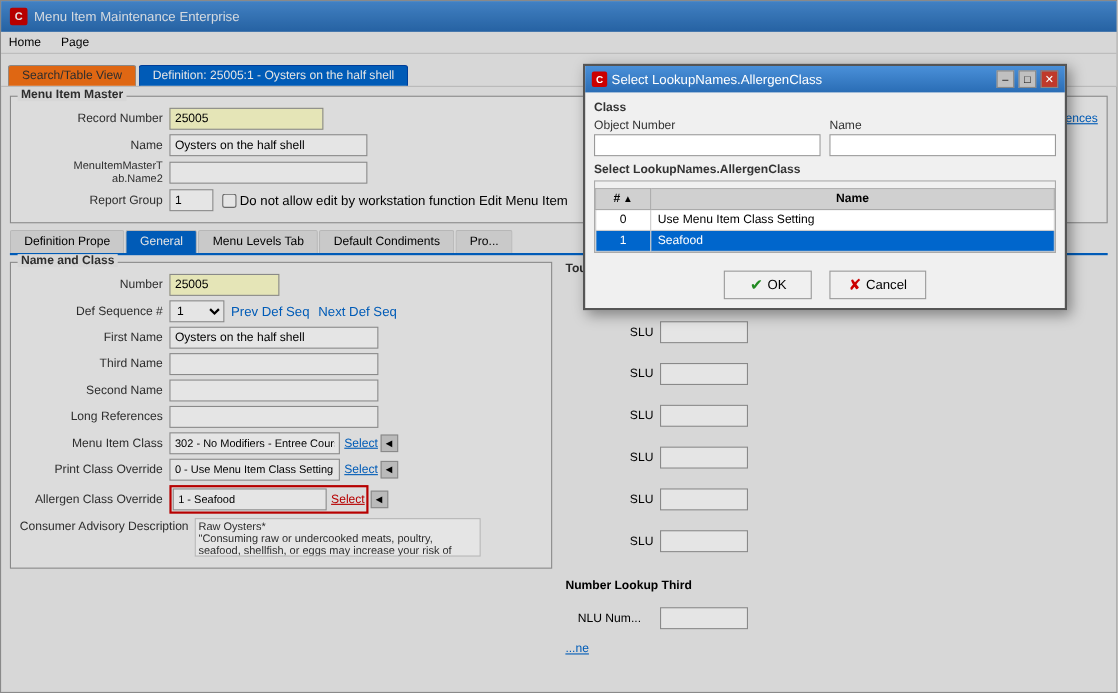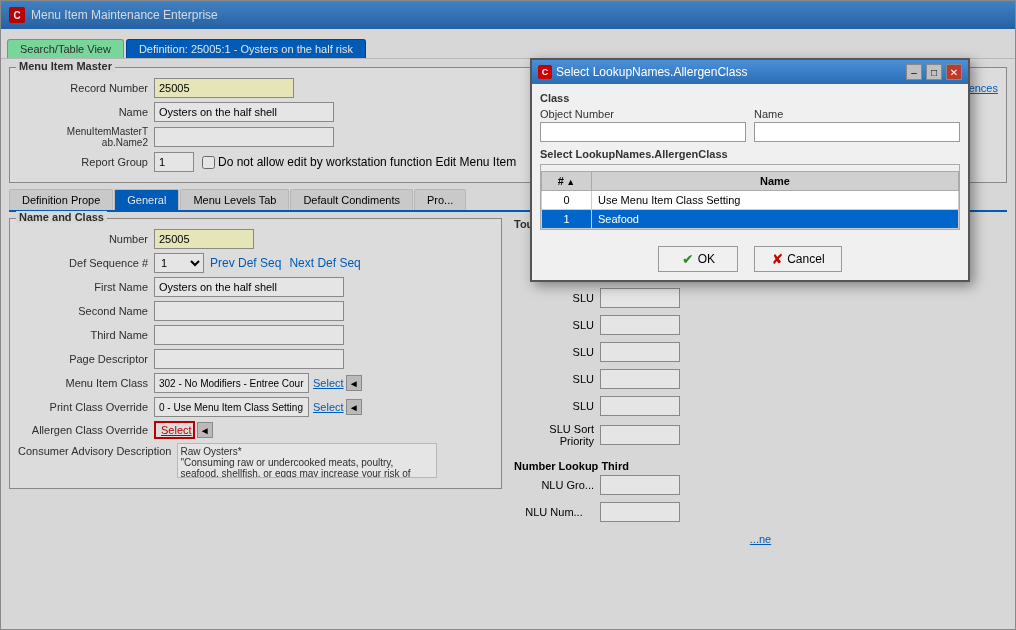--- a/index.html
+++ b/index.html
@@ -15,21 +15,21 @@
     .title-bar-text span { font-weight: normal; margin-left: 0; opacity: 0.9; }
 
     
     .menu-bar { background: #f0f0f0; border-bottom: 1px solid #ccc; display: flex; padding: 2px 4px; height: 20px; align-items: center; gap: 12px; }
     .menu-item { font-size: 11px; color: #000; cursor: pointer; padding: 1px 3px; }
 
     
     .tab-bar { background: #f0f0f0; border-bottom: 1px solid #ccc; display: flex; padding: 4px 6px 0 6px; align-items: flex-end; height: 30px; }
     .tab { padding: 3px 12px; border: 1px solid #999; border-bottom: none; cursor: pointer; font-size: 11px; margin-right: 2px; border-radius: 3px 3px 0 0; background: #e0e0e0; }
     .tab.active { background: #0066cc; color: white; border-color: #0044aa; }
-    .tab:not(.active) { background: #86efac; color: #333; }
+    .tab:not(.active) { background: #f97316; color: #333; }
 
     
     .content-area { padding: 8px; }
 
     
     .group-box { border: 1px solid #999; margin-bottom: 6px; padding: 6px 8px; position: relative; background: #f5f5f5; }
     .group-box-title { position: absolute; top: -8px; left: 6px; background: #f0f0f0; padding: 0 3px; font-size: 11px; font-weight: bold; color: #333; }
 
     
     .form-row { display: flex; align-items: center; margin-bottom: 4px; }
@@ -120,24 +120,28 @@
 <div class="main-window">
 
   <div class="title-bar">
     <div class="title-bar-icon">C</div>
     <div class="title-bar-text">
       <span>Menu Item Maintenance</span>
       <span>Enterprise</span>
     </div>
   </div>
 
+  <div class="menu-bar">
+    <span class="menu-item">Home</span>
+    <span class="menu-item">Page</span>
+  </div>
 
   <div class="tab-bar">
     <div class="tab">Search/Table View</div>
-    <div class="tab active">Definition: 25005:1 - Oysters on the half risk</div>
+    <div class="tab active">Definition: 25005:1 - Oysters on the half shell</div>
   </div>
 
   <div class="content-area">
 
     <div class="group-box" style="padding-top: 10px;">
       <span class="group-box-title">Menu Item Master</span>
       <div class="form-row">
         <span class="form-label">Record Number</span>
         <input class="form-input yellow medium" type="text" value="25005" style="width: 140px;">
         <span style="flex:1;"></span>
@@ -186,104 +190,97 @@
             <div class="prev-next">
               <span>Prev Def Seq</span>
               <span>Next Def Seq</span>
             </div>
           </div>
           <div class="form-row">
             <span class="form-label">First Name</span>
             <input class="form-input" type="text" value="Oysters on the half shell" style="width: 190px;">
           </div>
           <div class="form-row">
+            <span class="form-label">Third Name</span>
+            <input class="form-input" type="text" value="" style="width: 190px;">
+          </div>
+          <div class="form-row">
             <span class="form-label">Second Name</span>
             <input class="form-input" type="text" value="" style="width: 190px;">
           </div>
           <div class="form-row">
-            <span class="form-label">Third Name</span>
-            <input class="form-input" type="text" value="" style="width: 190px;">
-          </div>
-          <div class="form-row">
-            <span class="form-label">Page Descriptor</span>
+            <span class="form-label">Long References</span>
             <input class="form-input" type="text" value="" style="width: 190px;">
           </div>
           <div class="form-row">
             <span class="form-label">Menu Item Class</span>
             <input class="form-input" type="text" value="302 - No Modifiers - Entree Course - H" style="width: 155px; font-size: 10px;">
             <span class="select-link">Select</span>
             <div class="arrow-btn">◄</div>
           </div>
           <div class="form-row">
             <span class="form-label">Print Class Override</span>
             <input class="form-input" type="text" value="0 - Use Menu Item Class Setting" style="width: 155px; font-size: 10px;">
             <span class="select-link">Select</span>
             <div class="arrow-btn">◄</div>
           </div>
 
           <div class="form-row">
             <span class="form-label">Allergen Class Override</span>
             <div class="highlighted-row">
+              <input class="form-input" type="text" value="1 - Seafood" style="width: 140px; font-size: 10px;">
               <span class="select-link" style="color:#cc0000;">Select</span>
             </div>
             <div class="arrow-btn">◄</div>
           </div>
           <div class="form-row" style="align-items: flex-start;">
             <span class="form-label" style="padding-top:2px;">Consumer Advisory Description</span>
             <div class="advisory-text">Raw Oysters*<br>"Consuming raw or undercooked meats, poultry, seafood, shellfish, or eggs may increase your risk of foodborne...</div>
           </div>
         </div>
       </div>
 
       <div class="col-right" style="padding-left:4px;">
         <div style="font-size:11px; font-weight:bold; margin-bottom:4px; color:#333;">Touchscreen Prope...</div>
-        <div style="display:flex; flex-direction:column; gap:3px;">
-          <div class="form-row">
-              <span style="width:80px; text-align:right; font-size:11px; margin-right:6px;">SLU</span>
-              <input class="form-input" style="width: 80px;" type="text" value="">
-            </div>
-          <div class="form-row">
-              <span style="width:80px; text-align:right; font-size:11px; margin-right:6px;">SLU</span>
-              <input class="form-input" style="width: 80px;" type="text" value="">
-            </div>
-          <div class="form-row">
-              <span style="width:80px; text-align:right; font-size:11px; margin-right:6px;">SLU</span>
-              <input class="form-input" style="width: 80px;" type="text" value="">
-            </div>
-          <div class="form-row">
-              <span style="width:80px; text-align:right; font-size:11px; margin-right:6px;">SLU</span>
-              <input class="form-input" style="width: 80px;" type="text" value="">
-            </div>
-          <div class="form-row">
-              <span style="width:80px; text-align:right; font-size:11px; margin-right:6px;">SLU</span>
-              <input class="form-input" style="width: 80px;" type="text" value="">
-            </div>
-          <div class="form-row">
-              <span style="width:80px; text-align:right; font-size:11px; margin-right:6px;">SLU</span>
-              <input class="form-input" style="width: 80px;" type="text" value="">
-            </div>
-          <div class="form-row">
-              <span style="width:80px; text-align:right; font-size:11px; margin-right:6px;">SLU</span>
-              <input class="form-input" style="width: 80px;" type="text" value="">
-            </div>
-          <div class="form-row">
-              <span style="width:80px; text-align:right; font-size:11px; margin-right:6px;">SLU Sort Priority</span>
+        <div style="display:flex; flex-direction:column; gap:14px;">
+          <div class="form-row">
+              <span style="width:80px; text-align:right; font-size:11px; margin-right:6px;">SLU</span>
+              <input class="form-input" style="width: 80px;" type="text" value="">
+            </div>
+          <div class="form-row">
+              <span style="width:80px; text-align:right; font-size:11px; margin-right:6px;">SLU</span>
+              <input class="form-input" style="width: 80px;" type="text" value="">
+            </div>
+          <div class="form-row">
+              <span style="width:80px; text-align:right; font-size:11px; margin-right:6px;">SLU</span>
+              <input class="form-input" style="width: 80px;" type="text" value="">
+            </div>
+          <div class="form-row">
+              <span style="width:80px; text-align:right; font-size:11px; margin-right:6px;">SLU</span>
+              <input class="form-input" style="width: 80px;" type="text" value="">
+            </div>
+          <div class="form-row">
+              <span style="width:80px; text-align:right; font-size:11px; margin-right:6px;">SLU</span>
+              <input class="form-input" style="width: 80px;" type="text" value="">
+            </div>
+          <div class="form-row">
+              <span style="width:80px; text-align:right; font-size:11px; margin-right:6px;">SLU</span>
+              <input class="form-input" style="width: 80px;" type="text" value="">
+            </div>
+          <div class="form-row">
+              <span style="width:80px; text-align:right; font-size:11px; margin-right:6px;">SLU</span>
               <input class="form-input" style="width: 80px;" type="text" value="">
             </div>
           <div style="margin-top:6px; font-size:11px; font-weight:bold;">Number Lookup Third</div>
           <div class="form-row">
-              <span style="width:80px; text-align:right; font-size:11px; margin-right:6px;">NLU Gro...</span>
-              <input class="form-input" style="width: 80px;" type="text" value="">
-            </div>
-          <div class="form-row">
               <span style="width:80px; text-align:center; font-size:11px; margin-right:6px;">NLU Num...</span>
               <input class="form-input" style="width: 80px;" type="text" value="">
             </div>
         </div>
-        <div style="margin-top:6px; text-align:center;">
+        <div style="margin-top:6px; text-align:left;">
           <a class="ref-link" style="font-size:11px;">...ne</a>
         </div>
       </div>
     </div>
   </div>
 </div>
 
 <div class="modal-overlay"></div>
 
 <div class="modal-dialog">

